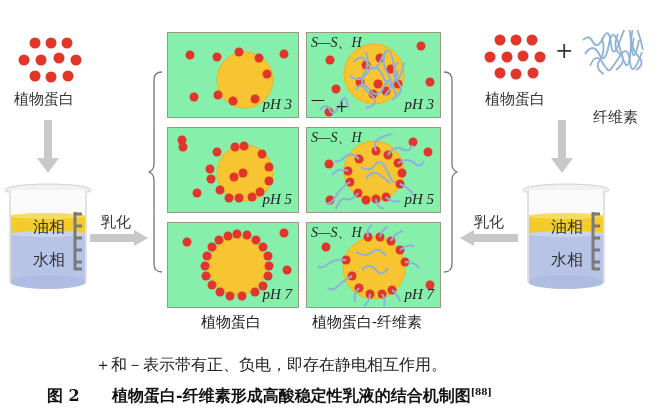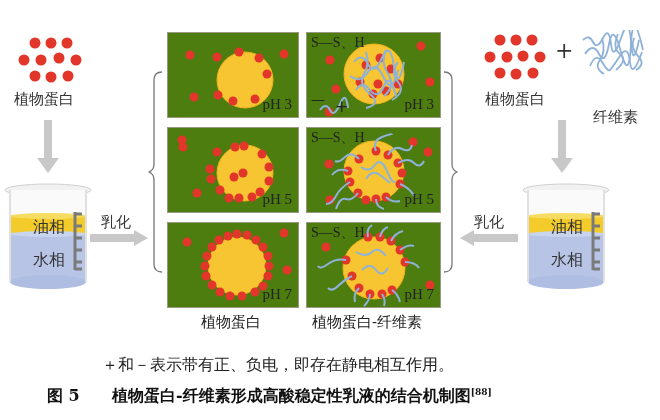--- a/index.html
+++ b/index.html
@@ -1,19 +1,19 @@
 <!DOCTYPE html>
 <html><head>
 <meta charset="utf-8">
 <style>
   html,body{margin:0;padding:0;background:#ffffff;}
   body{width:660px;height:420px;position:relative;overflow:hidden;font-family:"DejaVu Serif","Liberation Serif",serif;}
   .abs{position:absolute;}
   .lbl{font-size:15px;color:#333;white-space:nowrap;}
-  .panel{position:absolute;background:#4d7c0f;border:1.5px solid #9a9880;box-sizing:border-box;}
+  .panel{position:absolute;background:#86efac;border:1.5px solid #9a9880;box-sizing:border-box;font-style:italic;}
   .ph{position:absolute;right:6px;bottom:4px;font-family:"Liberation Serif","DejaVu Serif",serif;font-size:15px;color:#222;}
   .ss{position:absolute;left:4px;top:1px;font-family:"Liberation Serif","DejaVu Serif",serif;font-size:14px;color:#222;}
   .cap{position:absolute;font-size:15px;color:#222;white-space:nowrap;}
   .title{position:absolute;font-size:16px;font-weight:bold;color:#111;white-space:nowrap;}
   sup{font-size:9px;}
 </style>
 </head>
 <body>
 
 <svg class="abs" style="left:14px;top:34px" width="72" height="50">
@@ -329,15 +329,15 @@
   <div class="abs lbl" style="left:31px;top:35px;font-size:16px">油相</div>
   <div class="abs lbl" style="left:31px;top:68px;font-size:16px">水相</div>
 </div>
 
 <div class="abs lbl" style="left:474px;top:213px">乳化</div>
 <svg class="abs" style="left:460px;top:230px" width="58" height="16">
   <rect x="12" y="4" width="46" height="8" fill="#c8c8c8"></rect>
   <polygon points="14,0 0,8 14,16" fill="#c8c8c8"></polygon>
 </svg>
 
-<div class="cap" style="left:102px;top:355px;font-size:16px">＋和－表示带有正、负电，即存在静电相互作用。</div>
-<div class="title" style="left:47px;top:386px">图 5</div>
+<div class="cap" style="left:95px;top:355px;font-size:16px">＋和－表示带有正、负电，即存在静电相互作用。</div>
+<div class="title" style="left:47px;top:386px">图 2</div>
 <div class="title" style="left:112px;top:386px"><span>植物蛋白-纤维素形成高酸稳定性乳液的结合机制图</span><sup>[88]</sup></div>
 
 </body></html>

